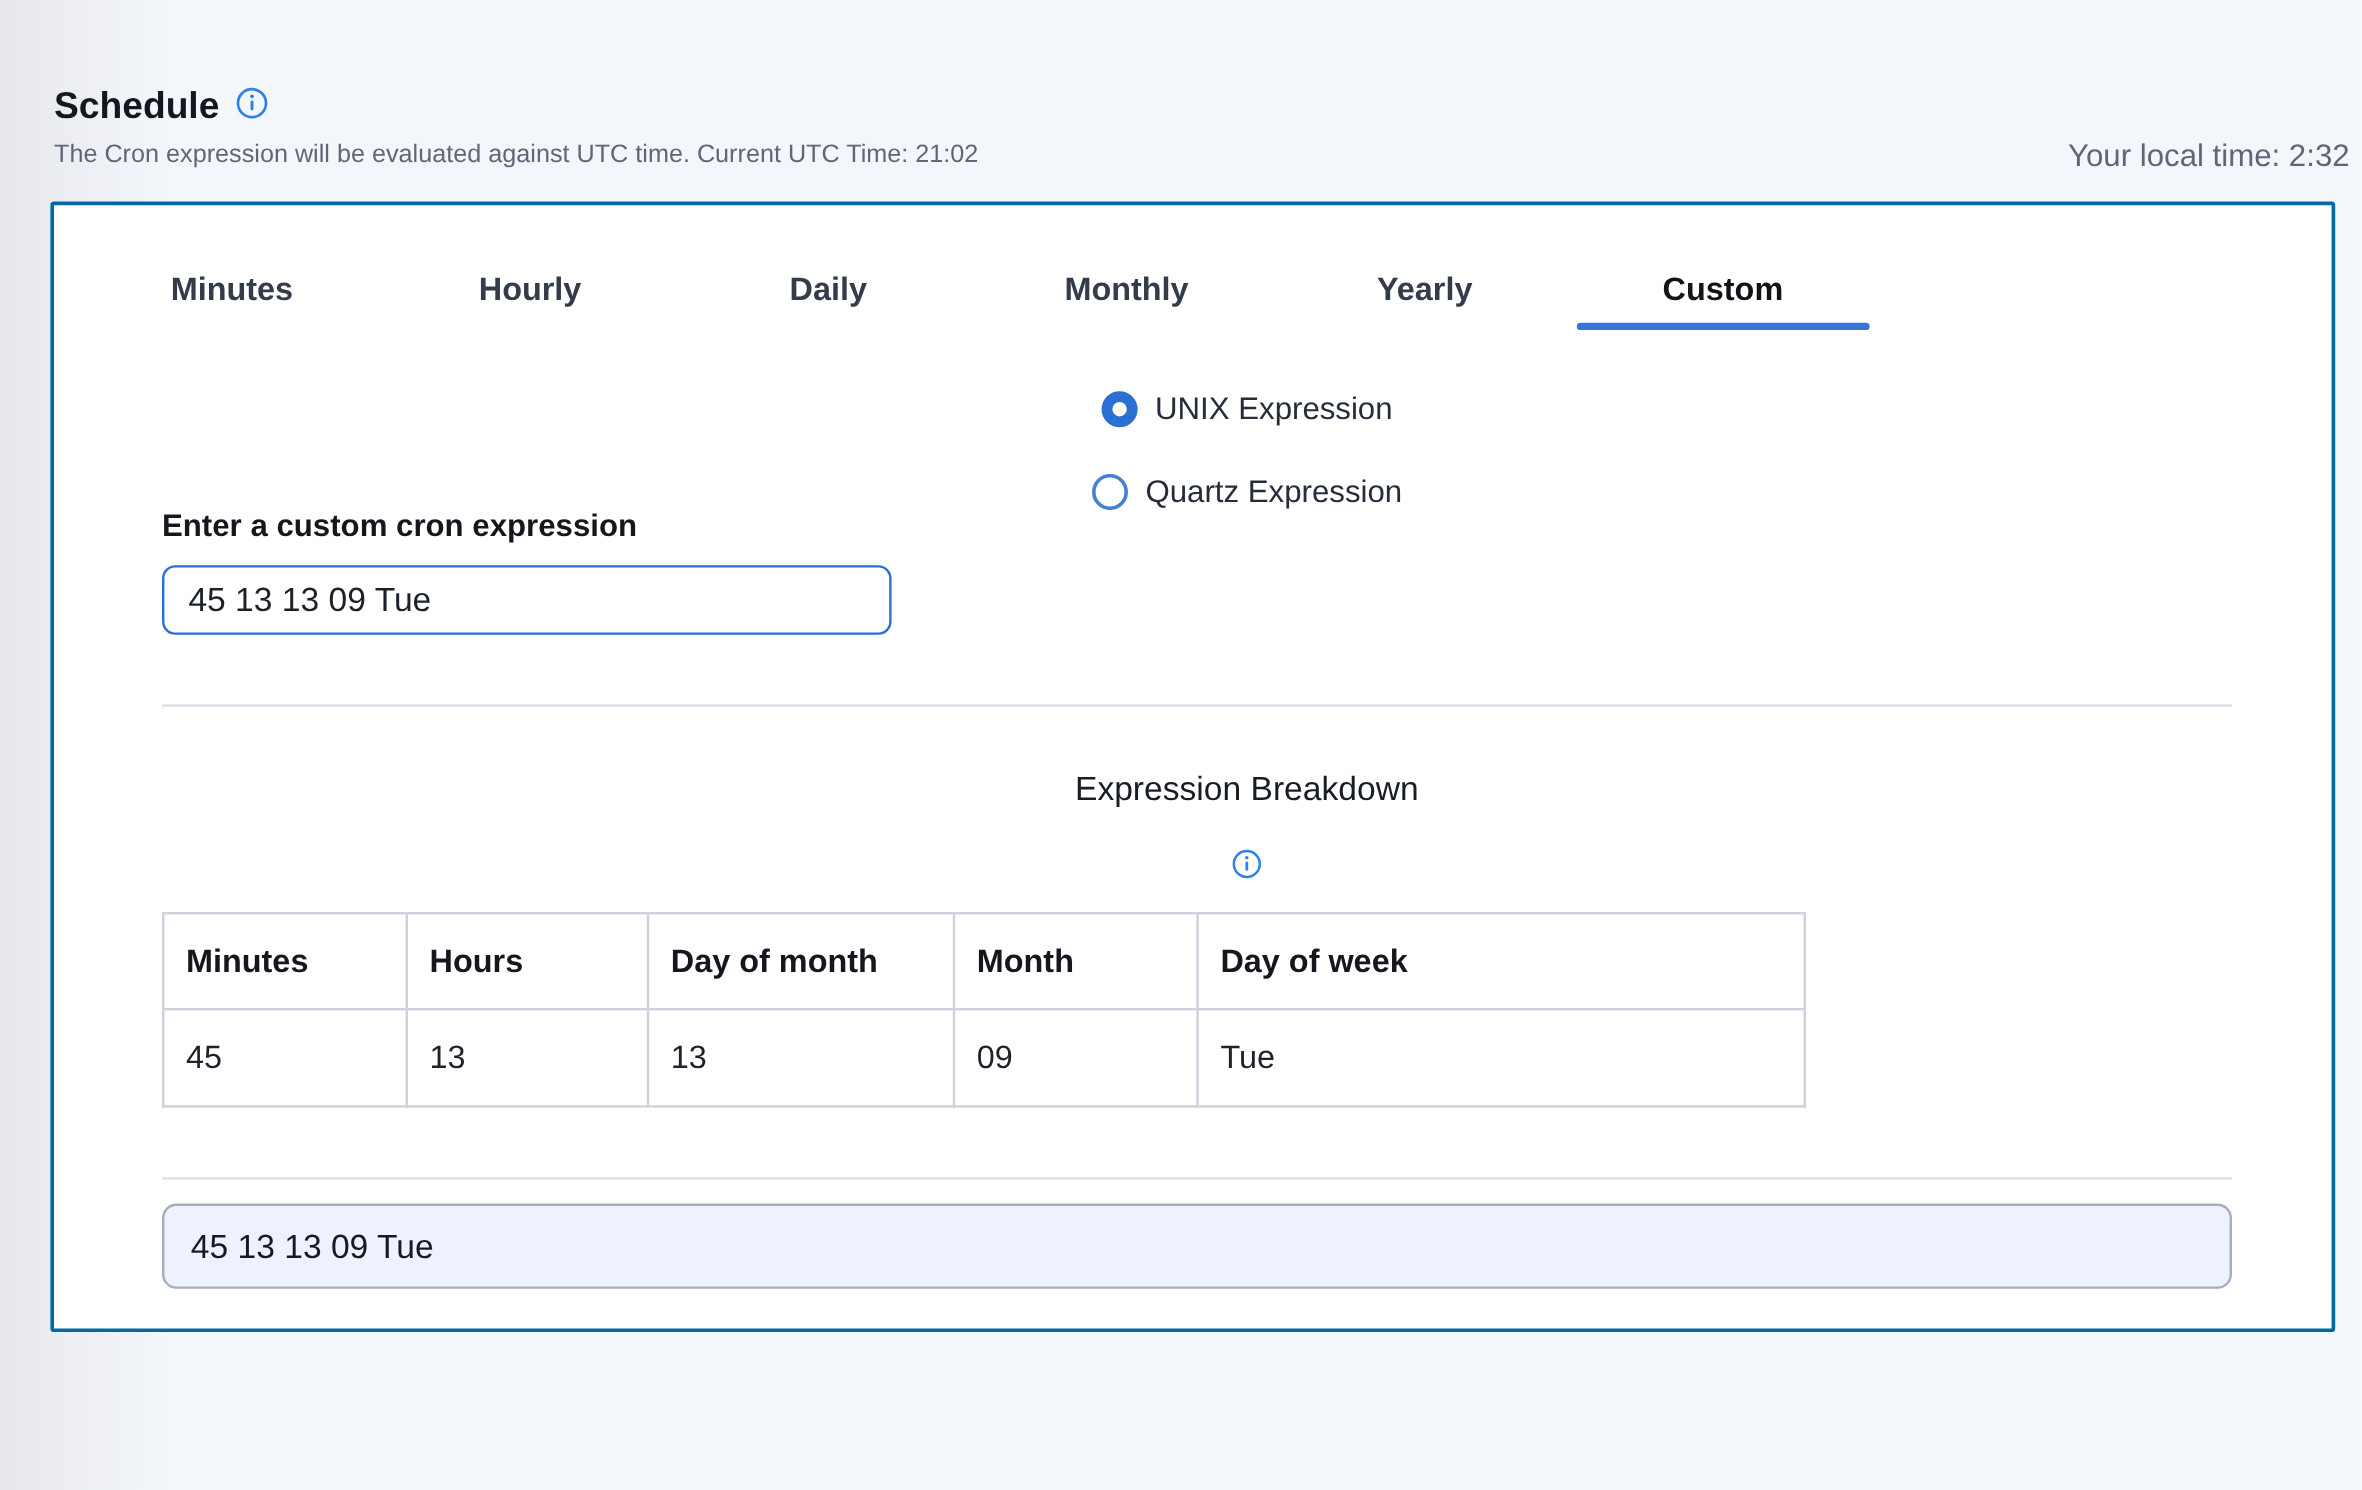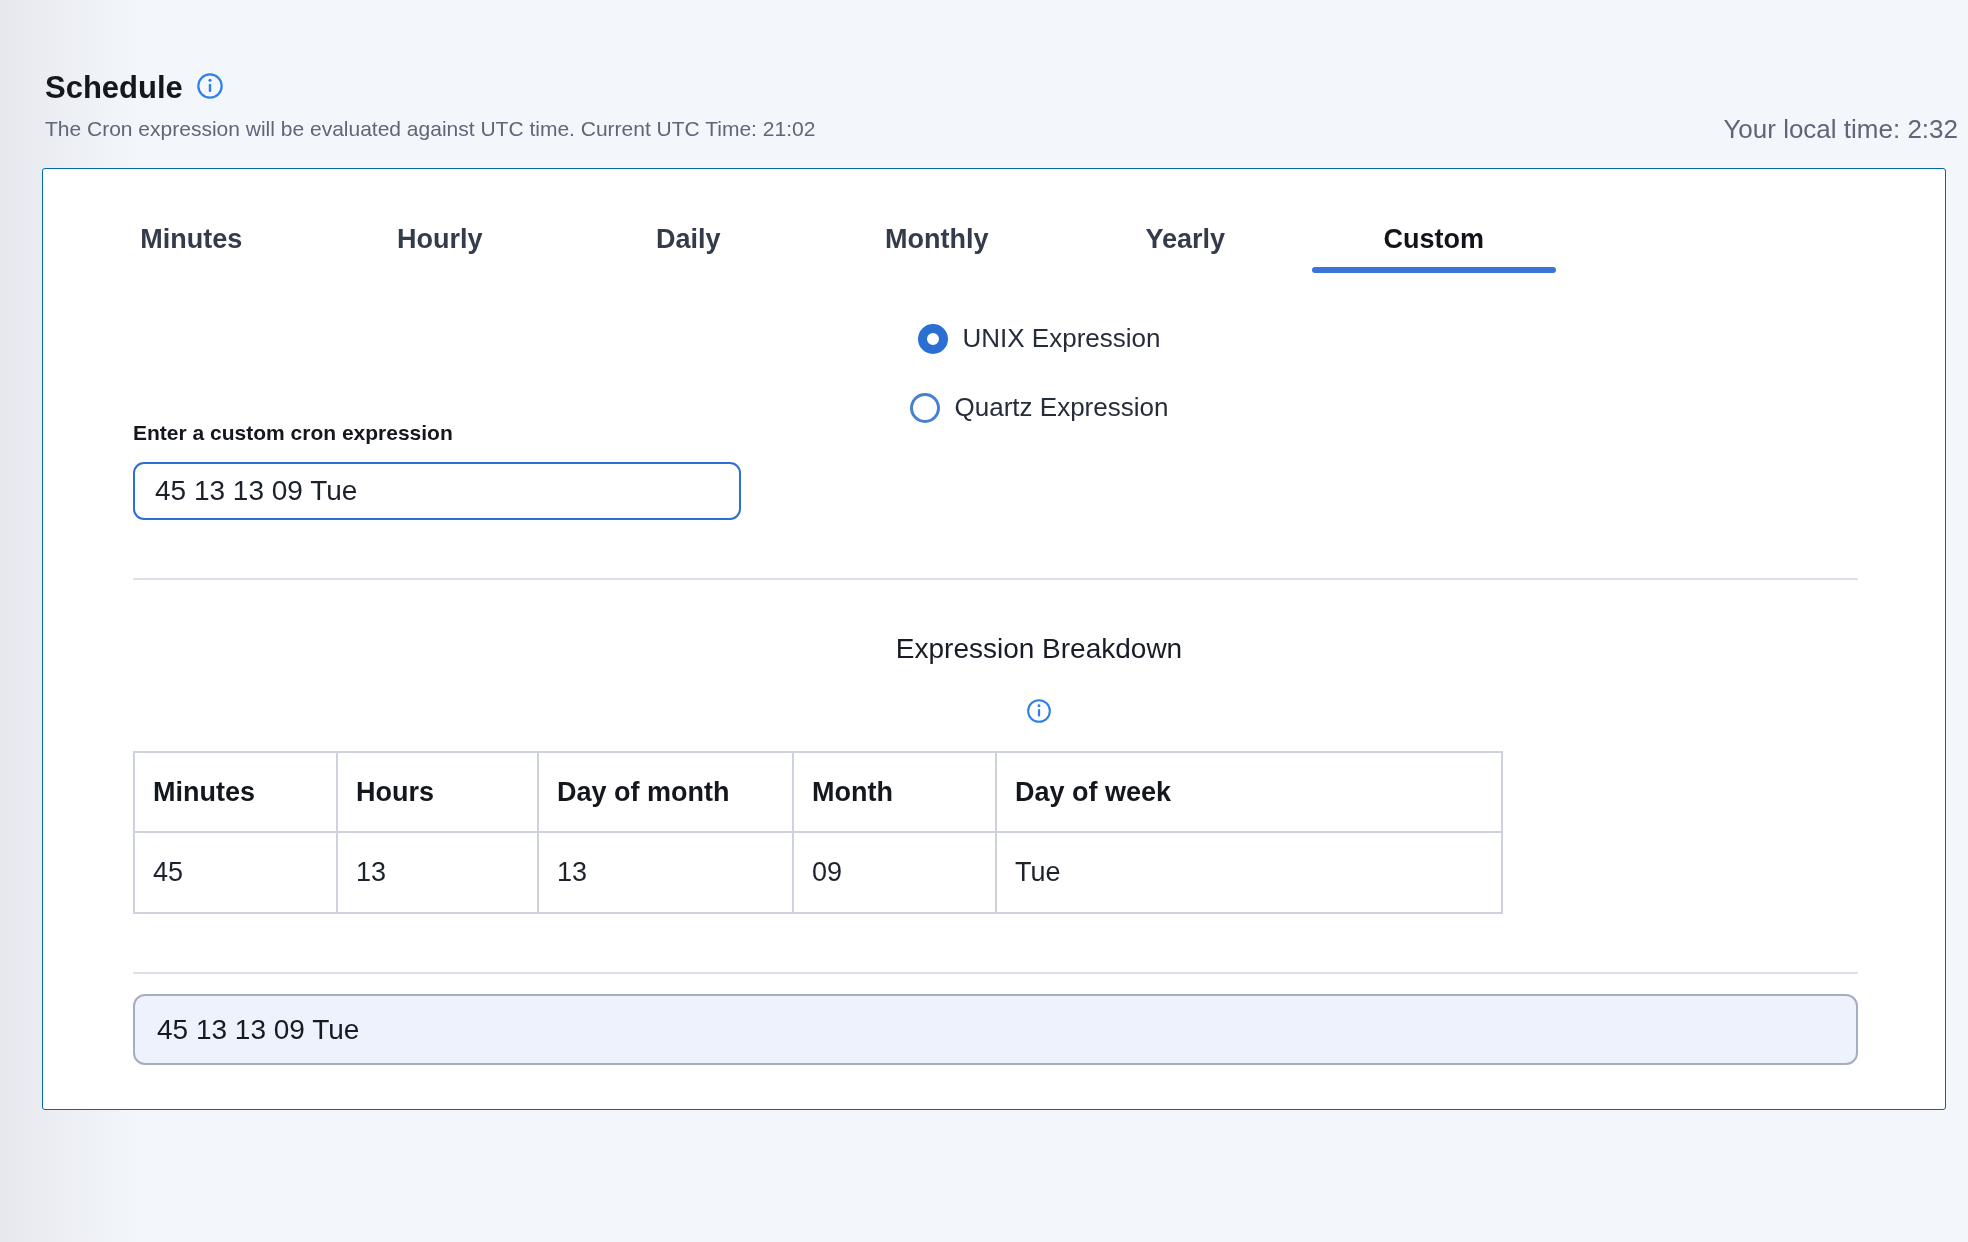--- a/index.html
+++ b/index.html
@@ -26,42 +26,42 @@
     font-size: 21px; line-height: 32px; color: #5f6678;
   }
   .local-time {
     position: absolute; right: 10px; top: 113px;
     font-size: 26px; line-height: 32px; color: #5f6678; text-align: right;
   }
   .info-icon { display: inline-block; flex: 0 0 auto; }
   
   .card {
     position: absolute; left: 42px; top: 168px; width: 1904px; height: 942px;
-    background: #ffffff; border: 1px solid #0369a1; border-radius: 3px;
+    background: #ffffff; border: 3px solid #0369a1; border-radius: 3px;
   }
   
   .tabs { margin: 36px 0 0 24px; width: 1491px; height: 68px; display: flex; }
   .tab {
     flex: 1 1 0; position: relative; background: none; border: none; cursor: pointer;
     display: flex; align-items: center; justify-content: center;
     font-family: inherit; font-size: 27px; font-weight: 600; color: #343b4b;
   }
   .tab.active { color: #101318; font-weight: 700; }
   .tab-indicator {
     position: absolute; left: 2px; right: 2px; bottom: 0; height: 6px;
     border-radius: 4px; background: #3b74d9;
   }
   
   .radio-row { margin: 50px 0 0 90px; display: flex; align-items: center; gap: 38px; height: 32px; flex-direction: column; }
   .radio-opt { display: flex; align-items: center; gap: 15px; font-size: 26px; color: #262c3a; cursor: pointer; }
   .radio { width: 30px; height: 30px; border-radius: 50%; background: #fff; flex: 0 0 auto; }
   .radio.checked   { border: 9px solid #2b6fd3; }
   .radio.unchecked { border: 3px solid #4480d4; }
   
-  .field-label { margin: 66px 0 0 90px; font-size: 21px; font-weight: 700; color: #14171d; }
+  .field-label { margin: 66px 0 0 90px; font-size: 26px; font-weight: 700; color: #14171d; }
   .cron-input {
     display: block; margin: 17px 0 0 90px; width: 608px; height: 58px;
     border: 2.5px solid #2b6fd3; border-radius: 11px; outline: none;
     font-family: inherit; font-size: 28px; color: #1b202b; padding: 0 16px 0 20px;
     background: #fff;
   }
   .divider { margin: 58px 0 0 90px; width: 1725px; border: none; border-top: 2px solid #dcdee9; }
   
   .section-label {
     margin: 53px 0 0 90px; display: flex; align-items: center; gap: 33px;

